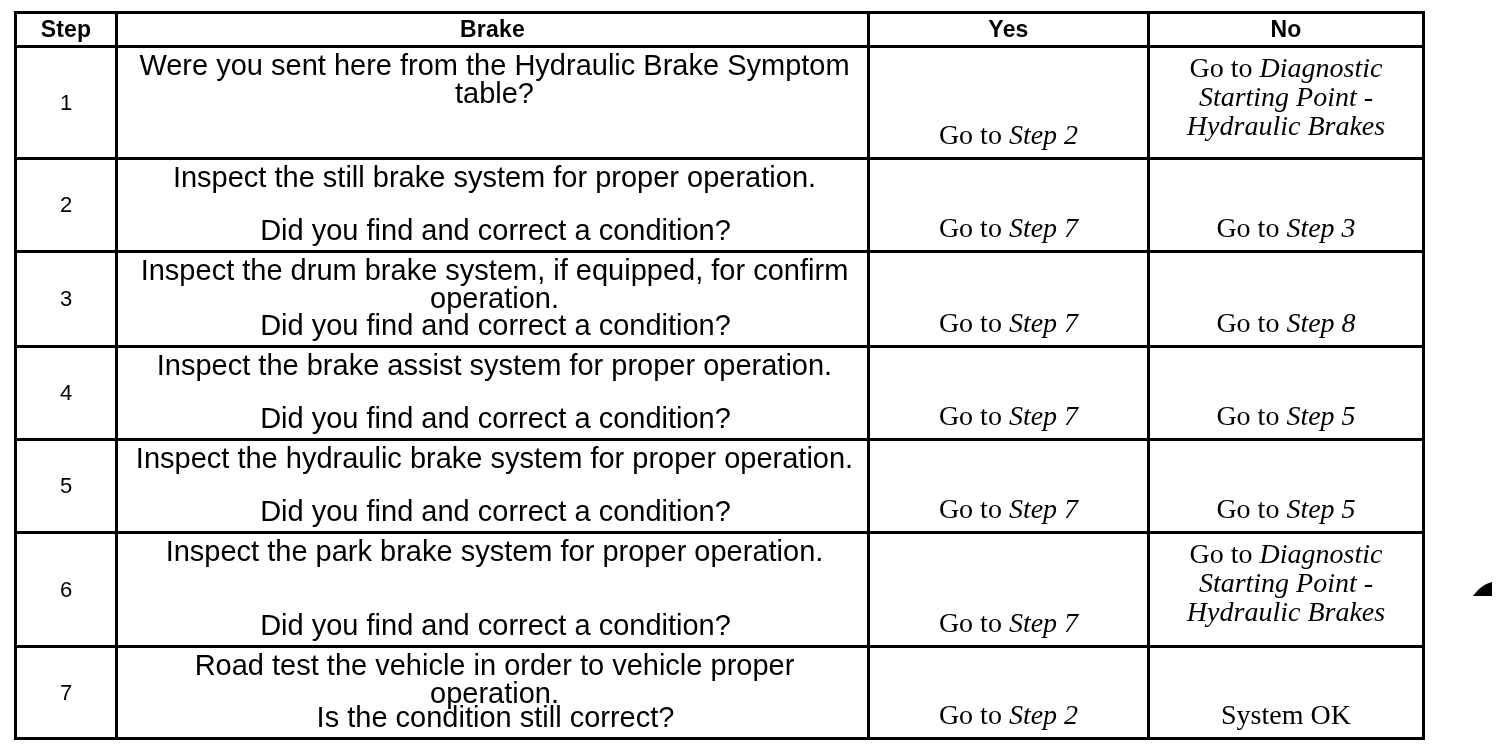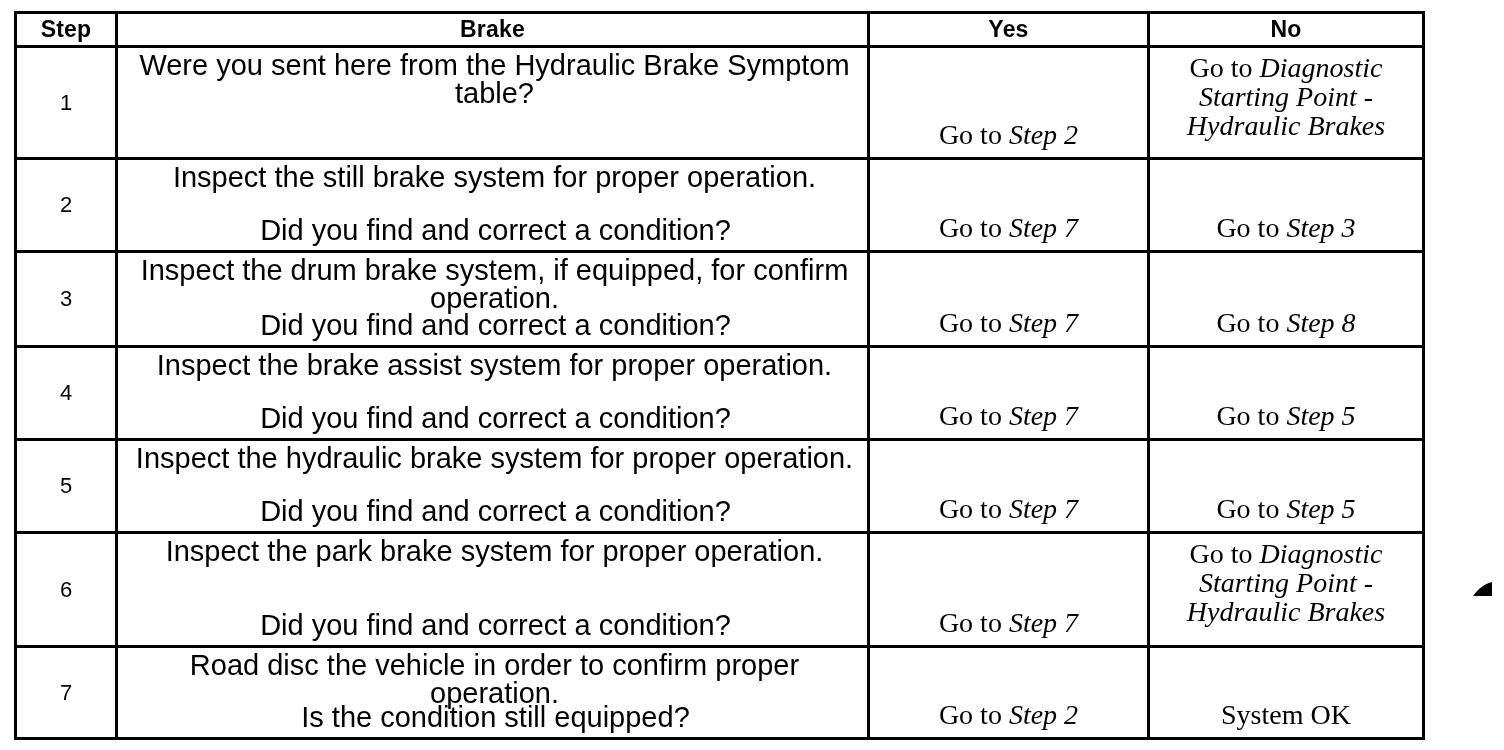--- a/index.html
+++ b/index.html
@@ -173,22 +173,22 @@
           <div class="action-main">Inspect the park brake system for proper operation.</div>
           <div class="action-question">Did you find and correct a condition?</div>
         </td>
         <td class="yes-cell"><span>Go to </span><span class="it">Step 7</span></td>
         <td class="no-cell no-top"><span>Go to </span><span class="it">Diagnostic Starting Point - Hydraulic Brakes</span></td>
       </tr>
 
       <tr class="rh-7">
         <td class="step-cell">7</td>
         <td class="action-cell">
-          <div class="action-main">Road disc the vehicle in order to confirm proper operation.</div>
-          <div class="action-question">Is the condition still equipped?</div>
+          <div class="action-main">Road test the vehicle in order to vehicle proper operation.</div>
+          <div class="action-question">Is the condition still correct?</div>
         </td>
         <td class="yes-cell"><span>Go to </span><span class="it">Step 2</span></td>
         <td class="no-cell"><span>System OK</span><span class="it"></span></td>
       </tr>
 
     </tbody>
   </table>
 
   <svg class="scan-artifact" viewBox="0 0 22 19" xmlns="http://www.w3.org/2000/svg">
     <path d="M21 1 L21 15 L2 15 C7 8 13 3 21 1 Z" fill="#000000"></path>

